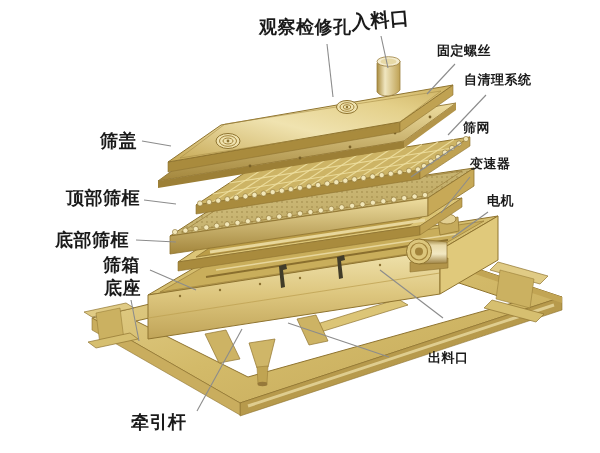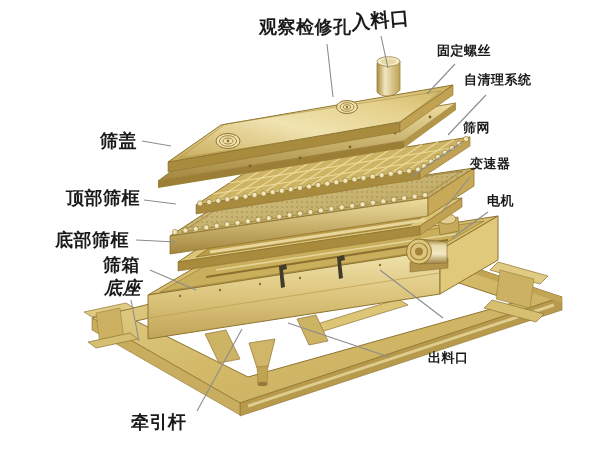--- a/index.html
+++ b/index.html
@@ -294,15 +294,15 @@
 <div class="label" style="left:464px;top:73px;">自清理系统</div>
 <div class="label" style="left:463px;top:121px;text-align:right;">筛网</div>
 <div class="label" style="left:470px;top:157px;text-align:right;">变速器</div>
 <div class="label" style="left:487px;top:194px;font-family:Liberation Serif, serif;">电机</div>
 <div class="label" style="left:391px;top:351px;margin-left:37px;">出料口</div>
 <div class="label lb-md" style="left:131px;top:412px;">牵引杆</div>
 <div class="label lb-md" style="left:100px;top:131px;">筛盖</div>
 <div class="label lb-md" style="left:55px;top:230px;">底部筛框</div>
 <div class="label lb-md" style="left:66px;top:188px;">顶部筛框</div>
 <div class="label lb-md" style="left:103px;top:255px;">筛箱</div>
-<div class="label lb-md" style="left:104px;top:278px;font-style:italic;">底座</div>
+<div class="label lb-md" style="left:104px;top:278px;">底座</div>
 
 </div>
 
 </body></html>

